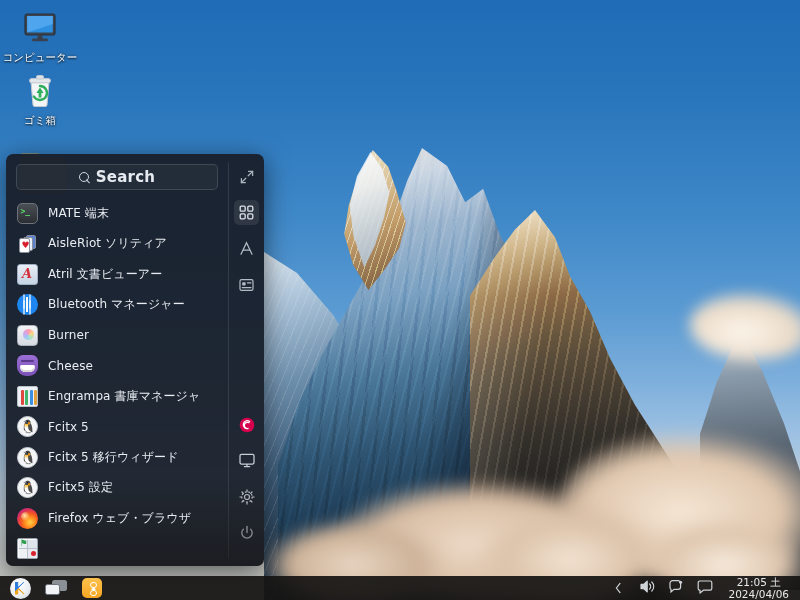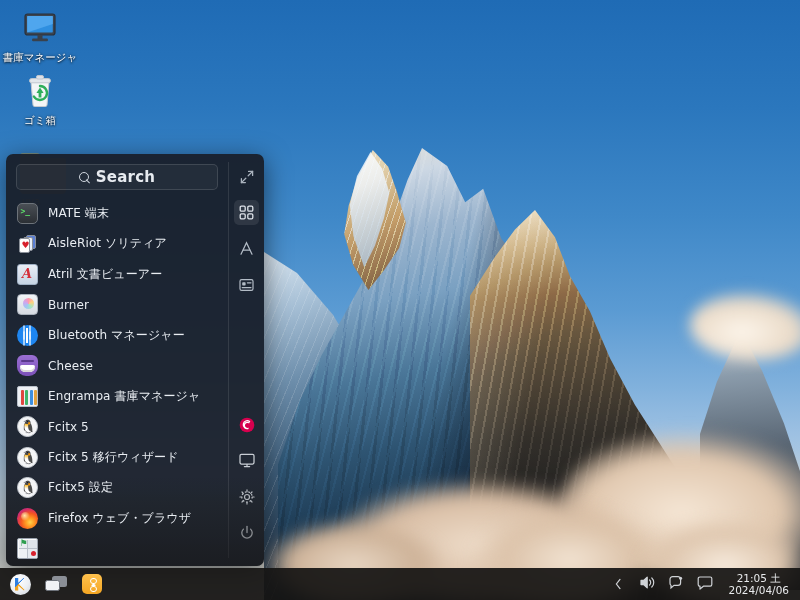--- a/index.html
+++ b/index.html
@@ -226,21 +226,21 @@
   .rail-btn{
     width:25px; height:25px; margin-bottom:11px; border-radius:5px;
     display:flex; align-items:center; justify-content:center; cursor:pointer; color:#b9c2cc;
   }
   .rail-btn.sel{ background: rgba(255,255,255,.09); }
   .rail-spacer{ flex:1; }
   .rail-btn svg{ display:block; }
 
   
   #taskbar{
-    position:absolute; left:0; right:0; bottom:0; height:32px;
+    position:absolute; left:0; right:0; bottom:0; height:24px;
     background: rgba(22,20,19,0.93);
     display:flex; align-items:center; justify-content:space-between;
     padding:0 4px 0 8px;
   }
   .tb-left{ display:flex; align-items:center; gap:12px; }
   .tb-right{ display:flex; align-items:center; gap:9px; padding-right:3px; }
   .tb-btn{ width:24px; height:24px; display:flex; align-items:center; justify-content:center;
            border-radius:4px; cursor:pointer; }
 
   .ic-kick{ width:21px; height:21px; border-radius:50%;
@@ -291,21 +291,21 @@
   <div class="desk-icon">
     <span class="glyph">
       <svg width="36" height="32" viewBox="0 0 36 32">
         <rect x="3" y="2" width="30" height="21" rx="2.5" fill="#3b4450" stroke="#2a313b" stroke-width="1.2"></rect>
         <rect x="5.2" y="4" width="25.6" height="16.6" rx="1.2" fill="#2f8fe0"></rect>
         <path d="M5.2 4 H30.8 V12 L5.2 20.6 Z" fill="#55aaf0" opacity=".85"></path>
         <rect x="15.5" y="23" width="5" height="4" fill="#39414c"></rect>
         <rect x="10" y="26.6" width="16" height="2.6" rx="1.3" fill="#39414c"></rect>
       </svg>
     </span>
-    <span class="lbl">書庫マネージャ</span>
+    <span class="lbl">コンピューター</span>
   </div>
 
   <div class="desk-icon">
     <span class="glyph">
       <svg width="32" height="34" viewBox="0 0 32 34">
         <path d="M7 8 H25 L23 31 Q22.8 32.5 21.3 32.5 H10.7 Q9.2 32.5 9 31 Z" fill="#f3f5f7" stroke="#c3c9d0" stroke-width="1"></path>
         <rect x="5.5" y="4.6" width="21" height="4.2" rx="2.1" fill="#e3e7ec" stroke="#c3c9d0" stroke-width="1"></rect>
         <rect x="12.5" y="1.6" width="7" height="3.4" rx="1.4" fill="#dfe3e9" stroke="#c3c9d0" stroke-width="1"></rect>
         <path d="M16 13.5 l3.6 5.4 h-2.2 v4.6 h-2.8 v-4.6 h-2.2 Z" fill="#2fae5b" transform="rotate(0 16 18)"></path>
         <path d="M16 12 a7 7 0 1 1 -6.1 10.5" fill="none" stroke="#2fae5b" stroke-width="2.4" stroke-linecap="round"></path>
@@ -344,27 +344,27 @@
           </span>
         <span class="nm">AisleRiot ソリティア</span>
       </div>
 
       <div class="app-item">
         <span class="ic ic-atril"></span>
         <span class="nm">Atril 文書ビューアー</span>
       </div>
 
       <div class="app-item">
+        <span class="ic ic-bt"></span>
+        <span class="nm">Bluetooth マネージャー</span>
+      </div>
+
+      <div class="app-item">
         <span class="ic ic-burner"></span>
         <span class="nm">Burner</span>
-      </div>
-
-      <div class="app-item">
-        <span class="ic ic-bt"></span>
-        <span class="nm">Bluetooth マネージャー</span>
       </div>
 
       <div class="app-item">
         <span class="ic ic-cheese"></span>
         <span class="nm">Cheese</span>
       </div>
 
       <div class="app-item">
         <span class="ic ic-eng">
             <i></i>

